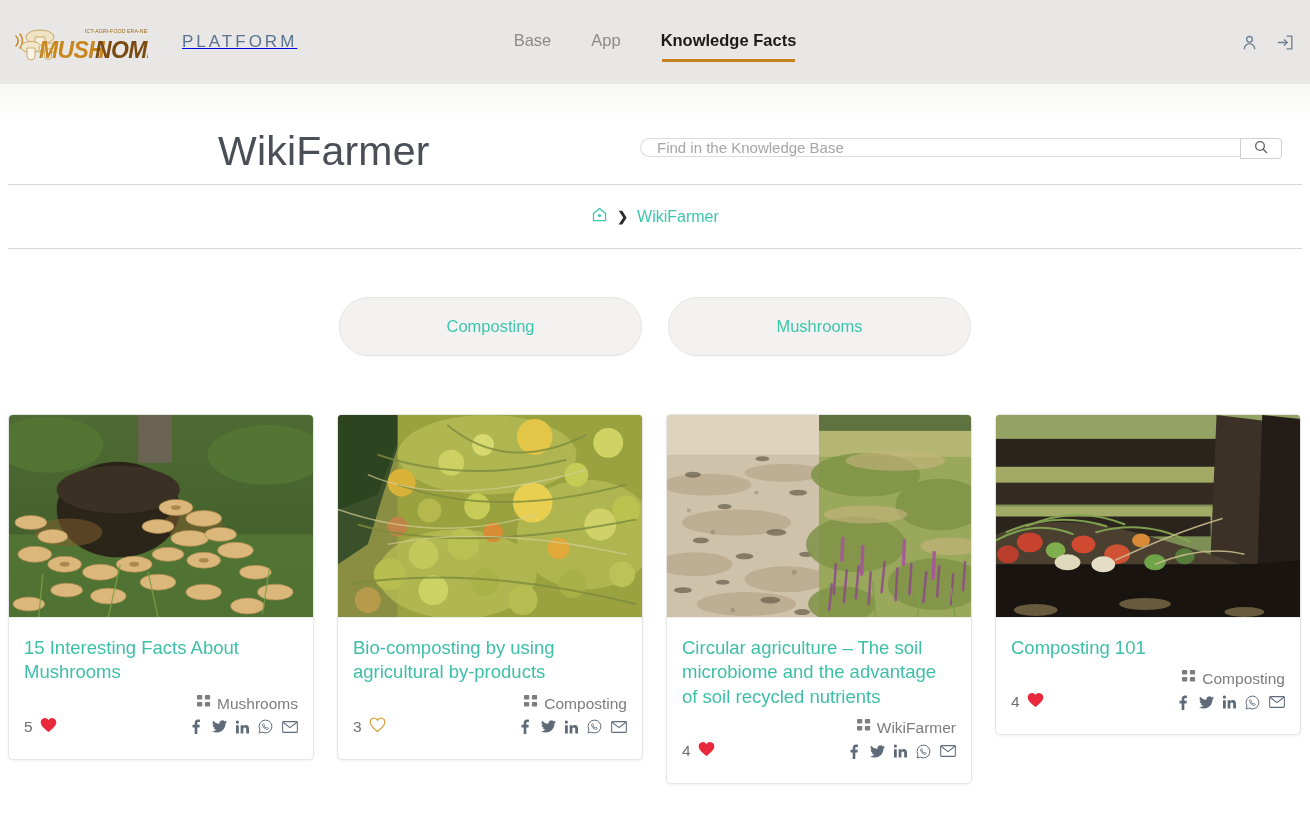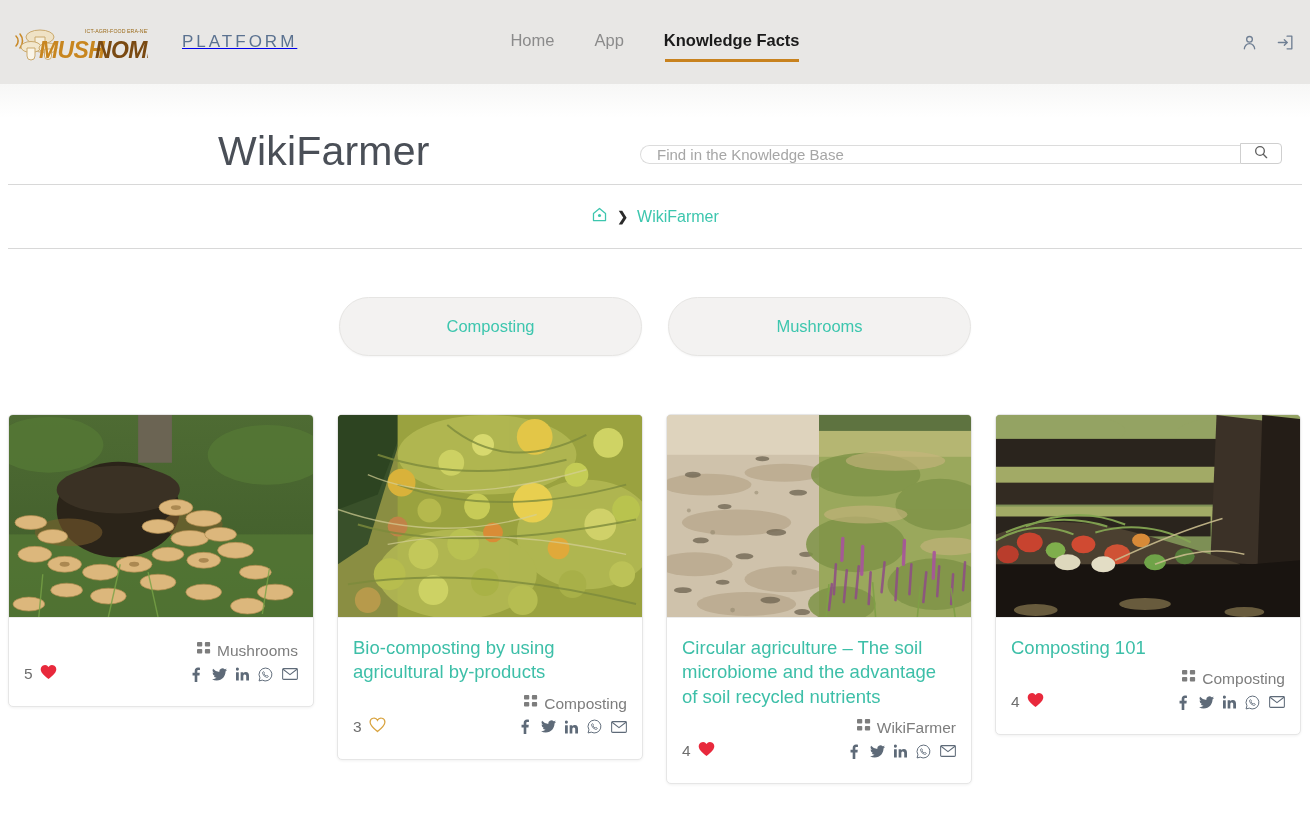--- a/index.html
+++ b/index.html
@@ -93,21 +93,21 @@
     font-weight: 400;
     color: #4a4f57;
     letter-spacing: 0.2px;
     margin: 0;
     padding-left: 218px;
     line-height: 1;
   }
   .search-box {
     margin-left: auto;
     display: flex;
-    align-items: flex-end;
+    align-items: flex-start;
     width: 642px;
     height: 26px;
   }
   .search-input {
     flex: 1;
     border: 1px solid #dcdcdc;
     border-right: none;
     border-radius: 19px 0 0 19px;
     padding: 0 16px;
     font-size: 15px;
@@ -248,21 +248,21 @@
         <text x="75" y="13" font-family="Liberation Sans, sans-serif" font-size="5.2" fill="#9a6a18" letter-spacing="0.1">ICT-AGRI-FOOD ERA-NET</text>
 
         <text x="29" y="38" font-family="Liberation Sans, sans-serif" font-size="23" font-weight="bold" font-style="italic" fill="#c8861f" letter-spacing="-0.6">MUSH</text>
         <text x="85" y="38" font-family="Liberation Sans, sans-serif" font-size="23" font-weight="bold" font-style="italic" fill="#7a4a12" letter-spacing="-0.6">NOMICS</text>
       </svg>
     </span>
     <span class="platform-word">PLATFORM</span>
   </a>
 
   <nav class="mainnav">
-    <a class="nav-link" href="#">Home</a>
+    <a class="nav-link" href="#">Base</a>
     <a class="nav-link" href="#">App</a>
     <a class="nav-link active" href="#">Knowledge Facts</a>
   </nav>
 
   <div class="topbar-right">
     <button class="icon-btn" aria-label="Account">
       <svg width="19" height="19" viewBox="0 0 24 24" fill="none" stroke="#6f7f93" stroke-width="1.7" stroke-linecap="round" stroke-linejoin="round">
         <circle cx="12" cy="8" r="3.6"></circle>
         <path d="M5.5 20 a6.5 6.5 0 0 1 13 0"></path>
       </svg>
@@ -371,20 +371,21 @@
           <ellipse cx="56" cy="150" rx="5" ry="2.4"></ellipse>
       </g>
       <g stroke="#78a346" stroke-width="1.4" opacity="0.8" fill="none">
         <path d="M100 203 L112 150"></path>
           <path d="M150 203 L140 158"></path>
         <path d="M255 200 L262 155"></path>
           <path d="M30 203 L34 160"></path>
       </g>
     </svg>
     <div class="card-body">
+      <h2 class="card-title">15 Interesting Facts About Mushrooms</h2>
       <div class="card-cat">
         <span>
           <svg width="14" height="14" viewBox="0 0 16 16" fill="#7d7d7d">
             <rect x="0" y="0" width="6" height="5" rx="1"></rect>
               <rect x="9" y="0" width="6" height="5" rx="1"></rect>
             <rect x="0" y="8" width="6" height="5" rx="1"></rect>
               <rect x="9" y="8" width="6" height="5" rx="1"></rect>
           </svg>
         </span>
         <span>Mushrooms</span>

